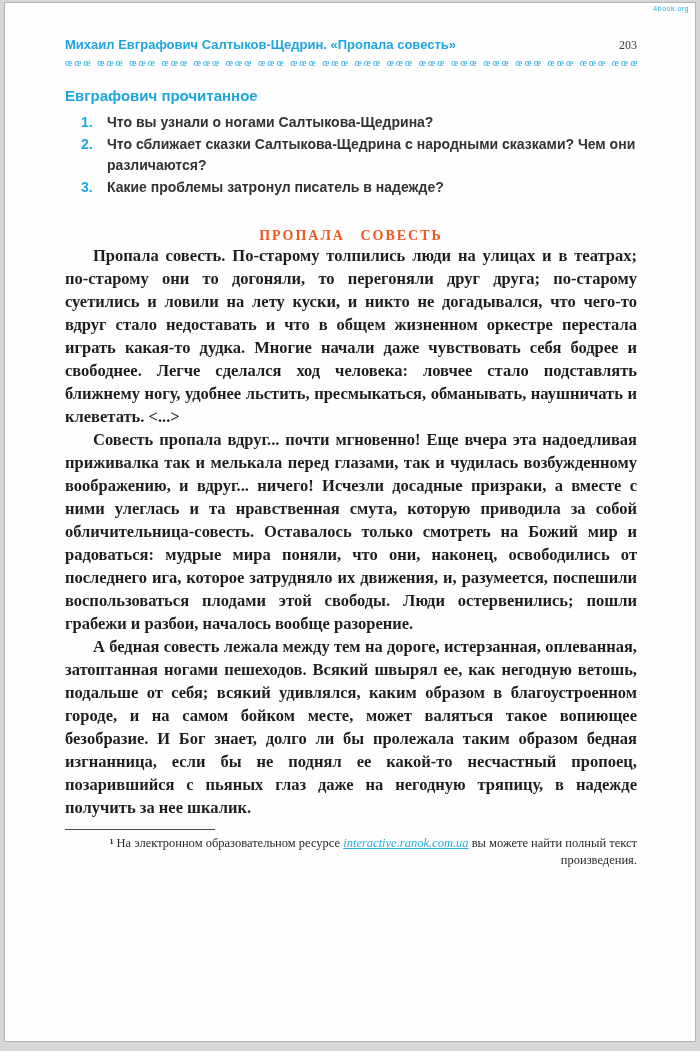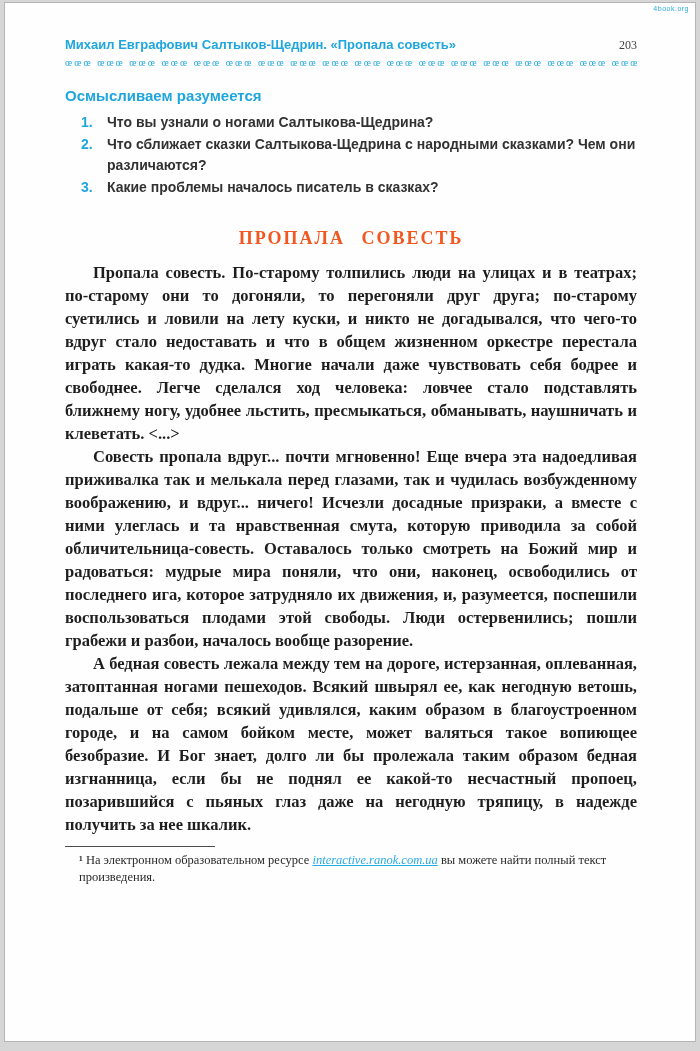--- a/index.html
+++ b/index.html
@@ -45,40 +45,41 @@
   .questions li {
     position: relative; padding-left: 26px;
     font-family: "Liberation Sans", sans-serif;
     font-weight: 700; font-size: 14px; line-height: 21px; color: #323232;
     margin-bottom: 1px;
   }
   .qnum { position: absolute; left: 0; color: #1fa6de; }
 
   .story-title {
     margin-top: 30px; text-align: center;
-    font-size: 18px; font-weight: 700; color: #f1571f;
+    font-size: 14px; font-weight: 700; color: #f1571f;
     letter-spacing: 2px; word-spacing: 10px;
   }
   .story-subtitle {
     margin-top: 8px; text-align: center;
     font-style: italic; font-size: 17px; color: #222;
   }
   .body-para {
     font-weight: 700; font-size: 16.5px; line-height: 23px;
     color: #1e1e1e; text-align: justify; text-indent: 28px;
   }
-  .body-para:first-of-type { margin-top: 12px; }
+  .body-para:first-of-type { margin-top: 0; }
 
   .footnote-rule {
     margin-top: 10px; width: 150px; height: 0;
     border-top: 1.5px solid #4c4c4c;
   }
   .footnote {
     margin-top: 5px; font-size: 12.5px; line-height: 17px; color: #2a2a2a;
     padding-left: 14px;
+    text-align: right;
   }
   .fn-marker { font-weight: 700; }
   .fn-link {
     color: #29abe2; font-style: italic; text-decoration: underline; cursor: pointer;
   }
 </style>
 </head>
 <body>
 
 <div class="scan-frame">
@@ -86,34 +87,34 @@
 
   <div class="content">
 
     <div class="running-head">
       <span class="rh-title">Михаил Евграфович Салтыков-Щедрин. «Пропала совесть»</span>
       <span class="rh-page">203</span>
     </div>
 
     <div class="ornament">œœœ œœœ œœœ œœœ œœœ œœœ œœœ œœœ œœœ œœœ œœœ œœœ œœœ œœœ œœœ œœœ œœœ œœœ œœœ œœœ œœœ œœœ</div>
 
-    <div class="section-heading">Осмысливаем разумеется</div>
+    <div class="section-heading">Евграфович прочитанное</div>
 
     <ol class="questions">
       <li>
         <span class="qnum">1.</span>
         <span class="qtext">Что вы узнали о ногами Салтыкова-Щедрина?</span>
       </li>
       <li>
         <span class="qnum">2.</span>
         <span class="qtext">Что сближает сказки Салтыкова-Щедрина с народными сказками? Чем они различаются?</span>
       </li>
       <li>
         <span class="qnum">3.</span>
-        <span class="qtext">Какие проблемы началось писатель в сказках?</span>
+        <span class="qtext">Какие проблемы затронул писатель в надежде?</span>
       </li>
     </ol>
 
     <h1 class="story-title">ПРОПАЛА СОВЕСТЬ</h1>
 
     <p class="body-para">Пропала совесть. По-старому толпились люди на улицах и в театрах; по-старому они то догоняли, то перегоняли друг друга; по-старому суетились и ловили на лету куски, и никто не догадывался, что чего-то вдруг стало недоставать и что в общем жизненном оркестре перестала играть какая-то дудка. Многие начали даже чувствовать себя бодрее и свободнее. Легче сделался ход человека: ловчее стало подставлять ближнему ногу, удобнее льстить, пресмыкаться, обманывать, наушничать и клеветать. &lt;...&gt;</p>
     <p class="body-para">Совесть пропала вдруг... почти мгновенно! Еще вчера эта надоедливая приживалка так и мелькала перед глазами, так и чудилась возбужденному воображению, и вдруг... ничего! Исчезли досадные призраки, а вместе с ними улеглась и та нравственная смута, которую приводила за собой обличительница-совесть. Оставалось только смотреть на Божий мир и радоваться: мудрые мира поняли, что они, наконец, освободились от последнего ига, которое затрудняло их движения, и, разумеется, поспешили воспользоваться плодами этой свободы. Люди остервенились; пошли грабежи и разбои, началось вообще разорение.</p>
     <p class="body-para">А бедная совесть лежала между тем на дороге, истерзанная, оплеванная, затоптанная ногами пешеходов. Всякий швырял ее, как негодную ветошь, подальше от себя; всякий удивлялся, каким образом в благоустроенном городе, и на самом бойком месте, может валяться такое вопиющее безобразие. И Бог знает, долго ли бы пролежала таким образом бедная изгнанница, если бы не поднял ее какой-то несчастный пропоец, позарившийся с пьяных глаз даже на негодную тряпицу, в надежде получить за нее шкалик.</p>
 
     <div class="footnote-rule"></div>

